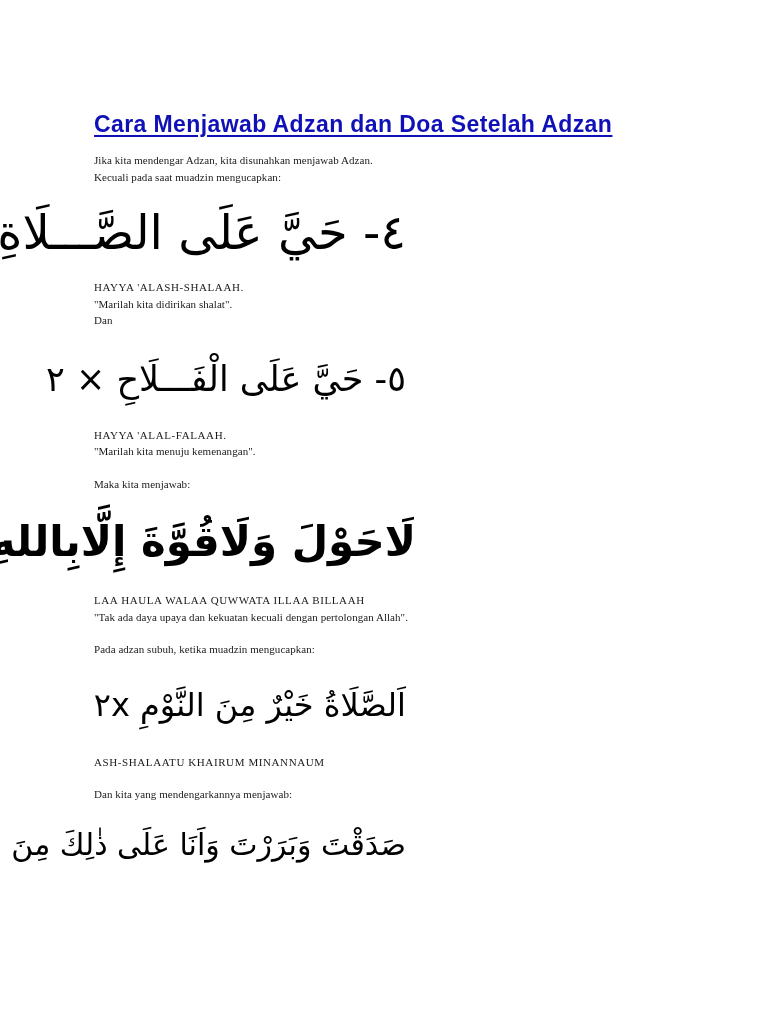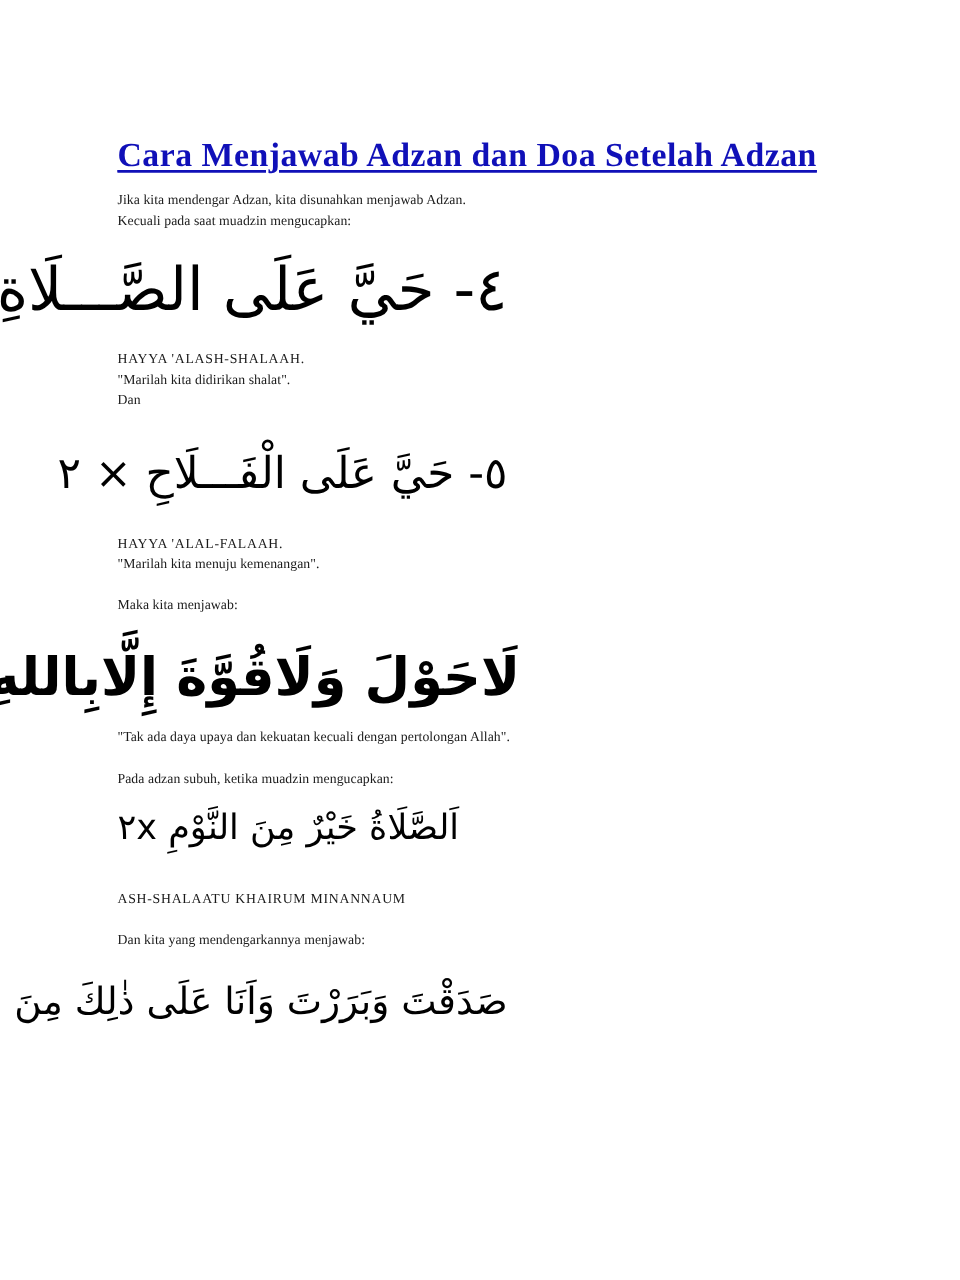--- a/index.html
+++ b/index.html
@@ -16,23 +16,23 @@
       color: #1a1a1a;
     }
     .page {
       position: absolute;
       left: 94px;
       top: 106px;
       width: 560px;
     }
     .title {
       margin: 0;
-      font-family: Liberation Serif, serif;
+      font-family: Liberation Sans, sans-serif;
       font-weight: bold;
-      font-size: 27px;
+      font-size: 23px;
       line-height: 36px;
       letter-spacing: 0.4px;
       color: #1010b8;
       text-decoration: underline;
       text-decoration-thickness: 2px;
       text-underline-offset: 3px;
       cursor: pointer;
     }
     .title a {
       color: inherit;
@@ -55,21 +55,21 @@
       direction: rtl;
       text-align: left;
       white-space: nowrap;
     }
     .arabic-img span {
       display: inline-block;
     }
     .ar1 { margin-top: 18px; height: 58px; font-size: 48px; line-height: 58px; width: 312px; }
     .ar2 { margin-top: 20px; height: 60px; font-size: 35px; line-height: 60px; width: 312px; }
     .ar3 { margin-top: 18px; height: 64px; font-size: 42px; line-height: 64px; width: 322px; font-weight: bold; }
-    .ar4 { height: 62px; font-size: 28px; line-height: 62px; width: 312px; }
+    .ar4 { margin-top: 16px; height: 62px; font-size: 32px; line-height: 62px; width: 312px; }
     .ar5 { margin-top: 14px; height: 56px; font-size: 30px; line-height: 56px; width: 312px; }
     .gap-md { height: 16px; }
     .after-ar { margin-top: 8px; }
   </style>
 </head>
 <body>
 
 <div class="page">
 
   <h1 class="title">
@@ -100,20 +100,21 @@
     <p class="p">"Marilah kita menuju kemenangan".</p>
     <div class="gap-md"></div>
     <p class="p">Maka kita menjawab:</p>
   </div>
 
   <div class="arabic-img ar3">
     <span>لَاحَوْلَ وَلَاقُوَّةَ إِلَّابِاللهِ ،</span>
   </div>
 
   <div class="after-ar">
+    <p class="p translit">LAA HAULA WALAA QUWWATA ILLAA BILLAAH</p>
     <p class="p">"Tak ada daya upaya dan kekuatan kecuali dengan pertolongan Allah".</p>
     <div class="gap-md"></div>
     <p class="p">Pada adzan subuh, ketika muadzin mengucapkan:</p>
   </div>
 
   <div class="arabic-img ar4">
     <span>اَلصَّلَاةُ خَيْرٌ مِنَ النَّوْمِ ٢x</span>
   </div>
 
   <div class="after-ar">

